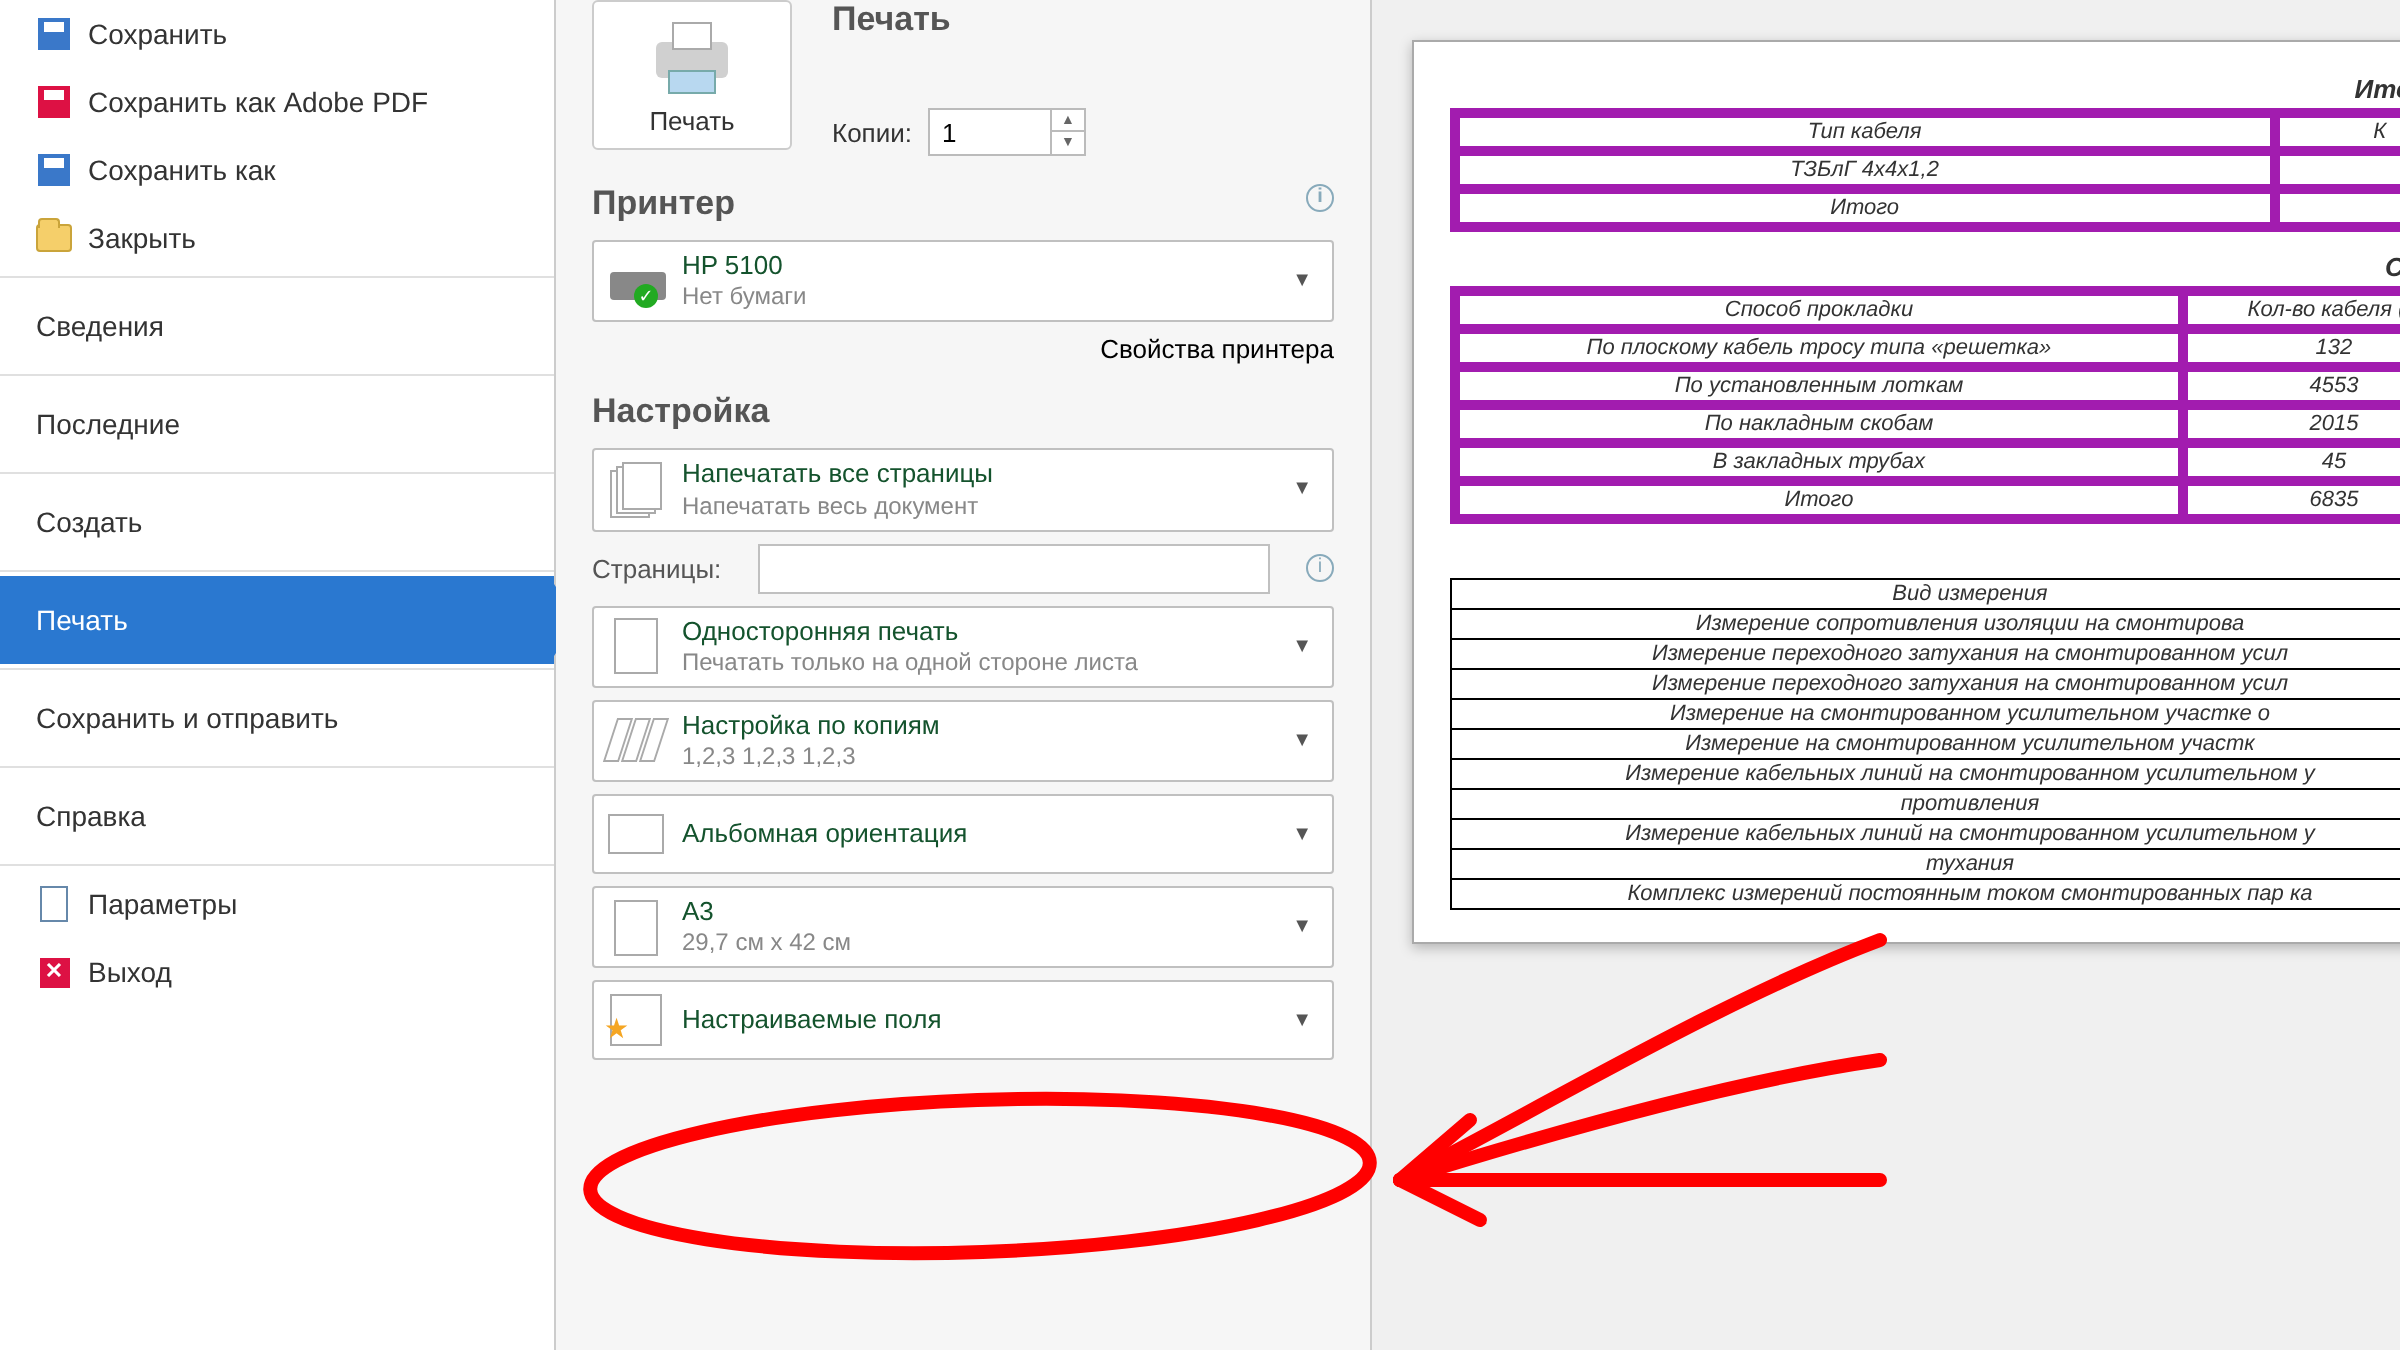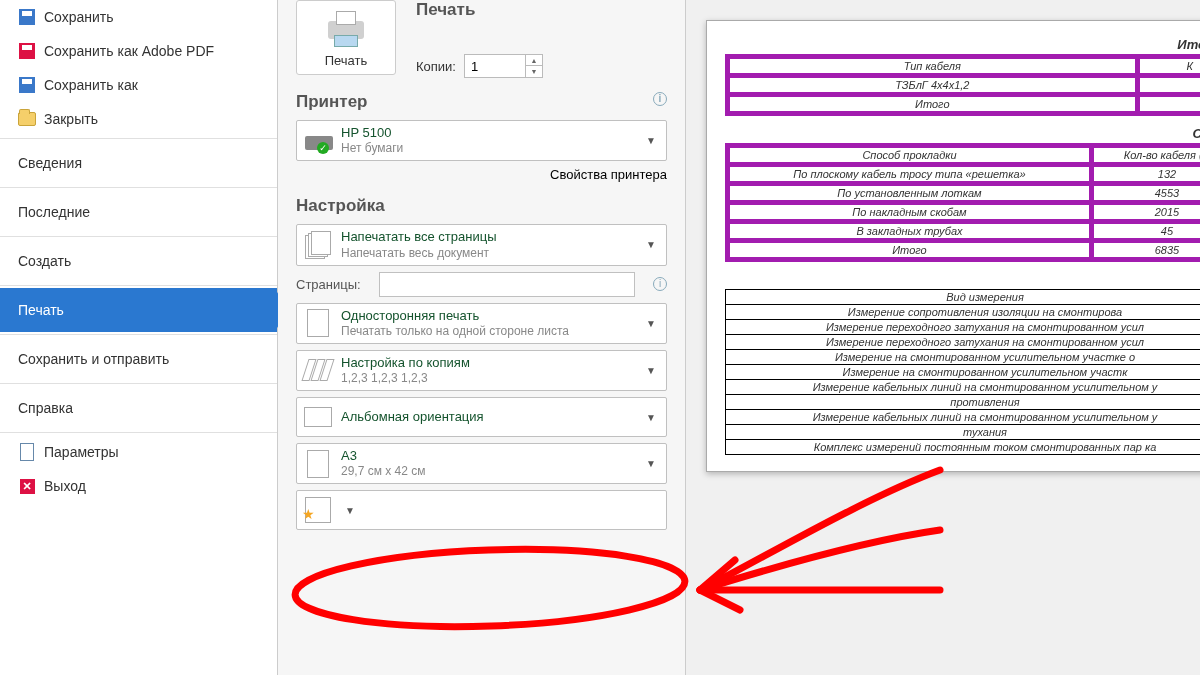--- a/index.html
+++ b/index.html
@@ -257,20 +257,23 @@
       </div>
       <div class="dd-arrow">▼</div>
     </div>
 
     <div class="dd">
       <div class="dd-ico">
           <div class="margins-ico">
             <span class="star">★</span>
           </div>
         </div>
+      <div class="dd-text">
+        <div class="t1">Настраиваемые поля</div>
+      </div>
       <div class="dd-arrow">▼</div>
     </div>
   </div>
 
   <div class="preview">
     <div class="sheet">
       <h4>Итого см</h4>
       <table class="tbl" id="tbl1">
           <tbody>
             <tr>

